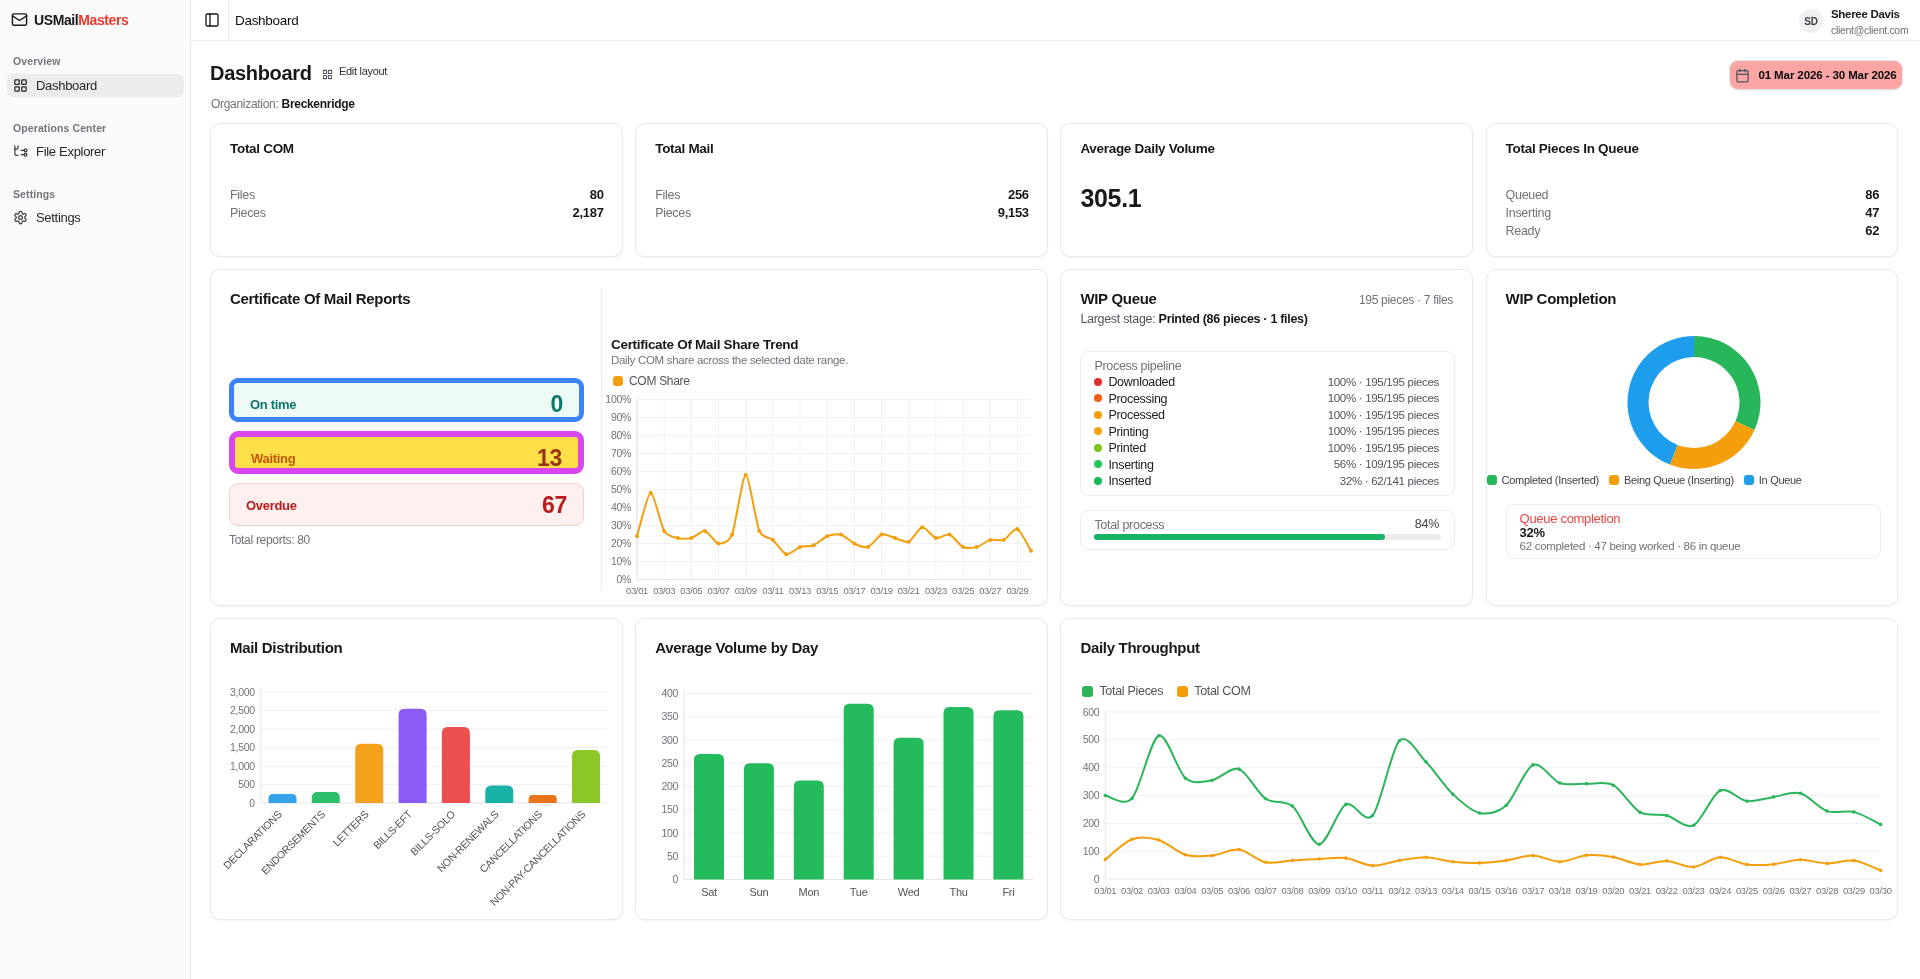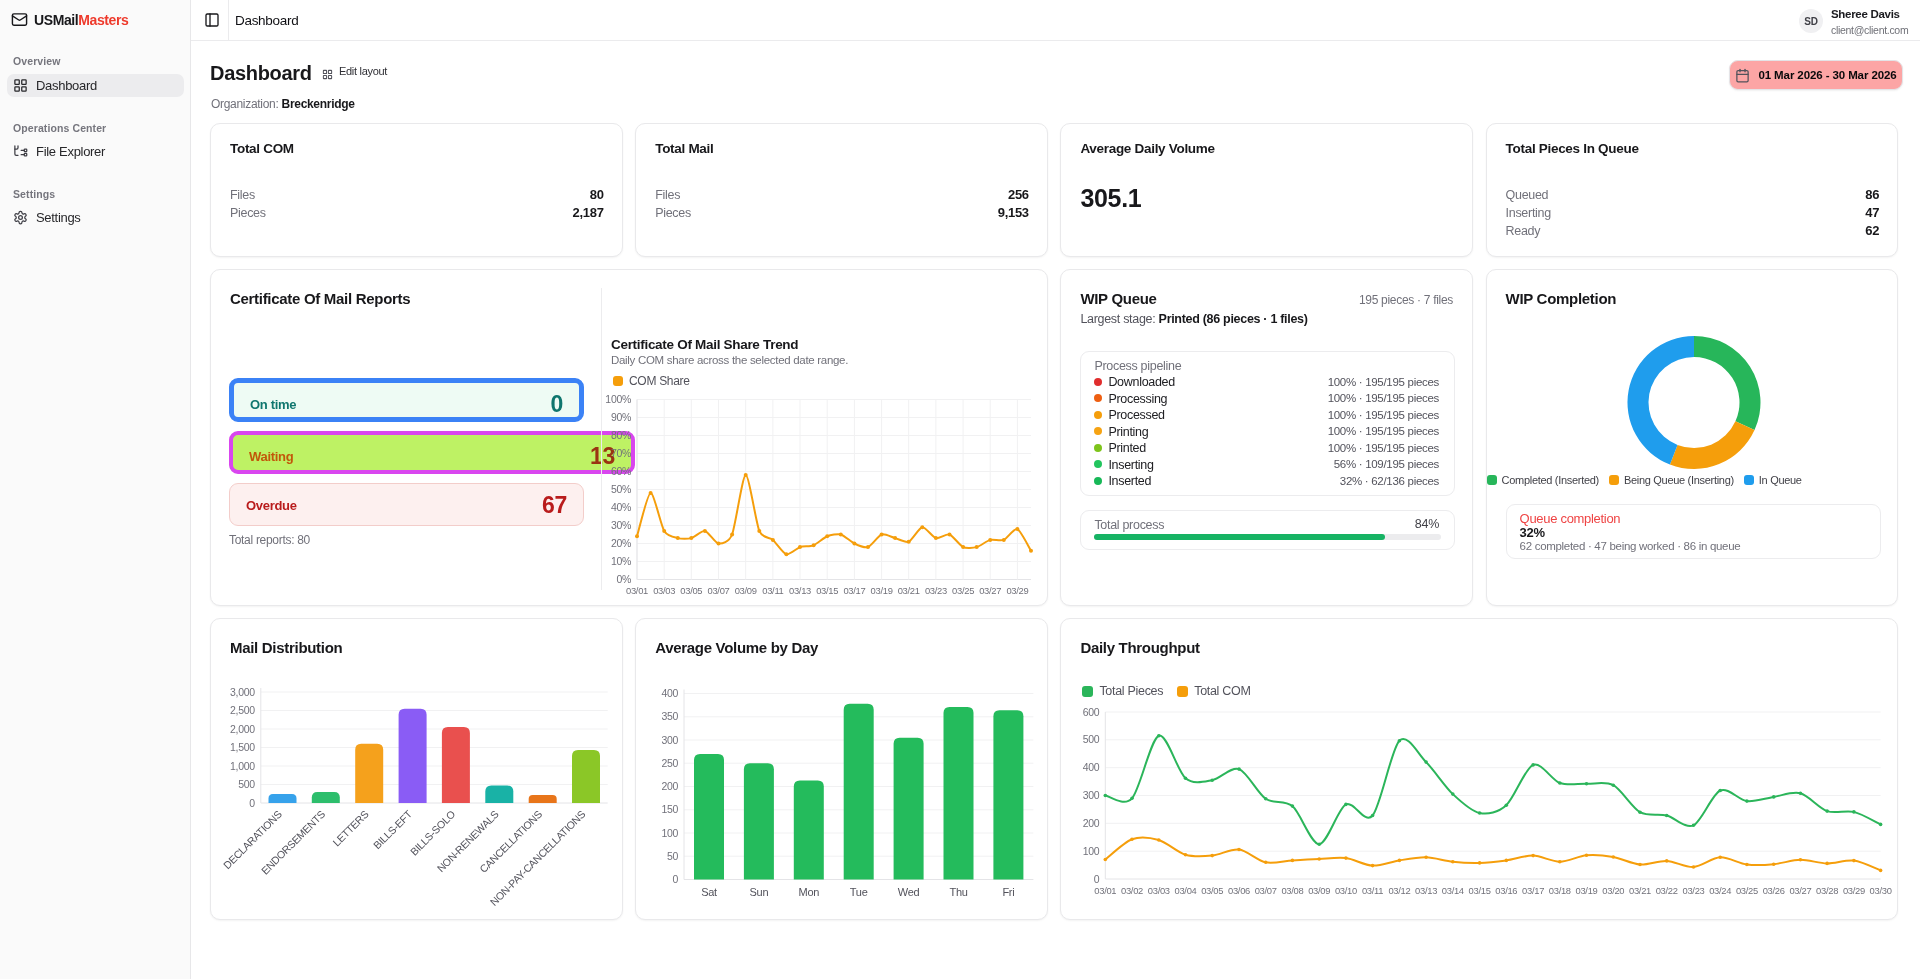--- a/index.html
+++ b/index.html
@@ -102,21 +102,21 @@
     <div class="kvval" style="right:18px;top:81.5px">47</div>
 <div class="kv" style="left:19px;top:100px">Ready</div>
     <div class="kvval" style="right:18px;top:99.5px">62</div>
 </div>
 <div class="card" style="left:210px;top:268.5px;width:837.8px;height:337.5px;overflow:hidden">
 <div class="ctitle" style="left:19px;top:20px;font-size:15px">Certificate Of Mail Reports</div>
 <div class="abs" style="left:18px;top:108.5px;width:355px;height:43.5px;background:#eefbf4;border:5px solid #3b82f6;border-radius:9px">
 <div class="abs" style="left:16px;top:14px;font-size:13px;font-weight:700;color:#0f766e">On time</div>
 <div class="abs" style="right:16px;top:8px;font-size:23px;font-weight:700;color:#0f766e">0</div>
 </div>
-<div class="abs" style="left:18px;top:161px;width:406px;height:43.5px;background:#bef264;border:4px solid #d946ef;border-radius:9px">
+<div class="abs" style="left:18px;top:161px;width:355px;height:43.5px;background:#fde047;border:6px solid #d946ef;border-radius:9px">
 <div class="abs" style="left:16px;top:14px;font-size:13px;font-weight:700;color:#c2580a">Waiting</div>
 <div class="abs" style="right:16px;top:8px;font-size:23px;font-weight:700;color:#9a3412">13</div>
 </div>
 <div class="abs" style="left:18px;top:213px;width:355px;height:43.5px;background:#fdf0ef;border:1px solid #f3cdca;border-radius:9px">
 <div class="abs" style="left:16px;top:14px;font-size:13px;font-weight:700;color:#b91c1c">Overdue</div>
 <div class="abs" style="right:16px;top:8px;font-size:23px;font-weight:700;color:#b91c1c">67</div>
 </div>
 <div class="abs" style="left:18px;top:263px;font-size:12px;color:#71717a">Total reports: 80</div>
 <div class="abs" style="left:390px;top:18px;width:1px;height:302px;background:#ececee"></div>
 <div class="abs" style="left:400px;top:67px;font-size:13.5px;font-weight:700;color:#18181b">Certificate Of Mail Share Trend</div>
@@ -231,21 +231,21 @@
 <div class="abs" style="left:47px;top:155.0px;font-size:12.5px;color:#202024">Printing</div>
 <div class="abs" style="right:33px;top:155.5px;font-size:11.5px;color:#52525b">100% · 195/195 pieces</div>
 <div class="abs" style="left:33px;top:174.0px;width:8px;height:8px;border-radius:50%;background:#7ec41c"></div>
 <div class="abs" style="left:47px;top:171.5px;font-size:12.5px;color:#202024">Printed</div>
 <div class="abs" style="right:33px;top:172.0px;font-size:11.5px;color:#52525b">100% · 195/195 pieces</div>
 <div class="abs" style="left:33px;top:190.5px;width:8px;height:8px;border-radius:50%;background:#22c55e"></div>
 <div class="abs" style="left:47px;top:188.0px;font-size:12.5px;color:#202024">Inserting</div>
 <div class="abs" style="right:33px;top:188.5px;font-size:11.5px;color:#52525b">56% · 109/195 pieces</div>
 <div class="abs" style="left:33px;top:207.0px;width:8px;height:8px;border-radius:50%;background:#17b857"></div>
 <div class="abs" style="left:47px;top:204.5px;font-size:12.5px;color:#202024">Inserted</div>
-<div class="abs" style="right:33px;top:205.0px;font-size:11.5px;color:#52525b">32% · 62/136 pieces</div>
+<div class="abs" style="right:33px;top:205.0px;font-size:11.5px;color:#52525b">32% · 62/141 pieces</div>
 <div class="ibox" style="left:19px;top:240px;width:375px;height:40px"></div>
 <div class="abs" style="left:33px;top:248px;font-size:12.5px;color:#71717a">Total process</div>
 <div class="abs" style="right:33px;top:247px;font-size:12.5px;color:#3f3f46">84%</div>
 <div class="abs" style="left:33px;top:264px;width:347px;height:6px;border-radius:3px;background:#ececee"></div>
 <div class="abs" style="left:33px;top:264px;width:291px;height:6px;border-radius:3px;background:#16b364"></div>
 </div>
 <div class="card" style="left:1485.6px;top:268.5px;width:412.6px;height:337.5px">
 <div class="ctitle" style="left:19px;top:20px;font-size:15px">WIP Completion</div>
 <svg class="abs" style="left:0;top:0" width="412" height="337" viewBox="0 0 412 337">
       <path d="M207.00,66.00 A66.5,66.5 0 0 1 267.53,160.04 L248.42,151.34 A45.5,45.5 0 0 0 207.00,87.00 Z" fill="#27b65a"></path>

